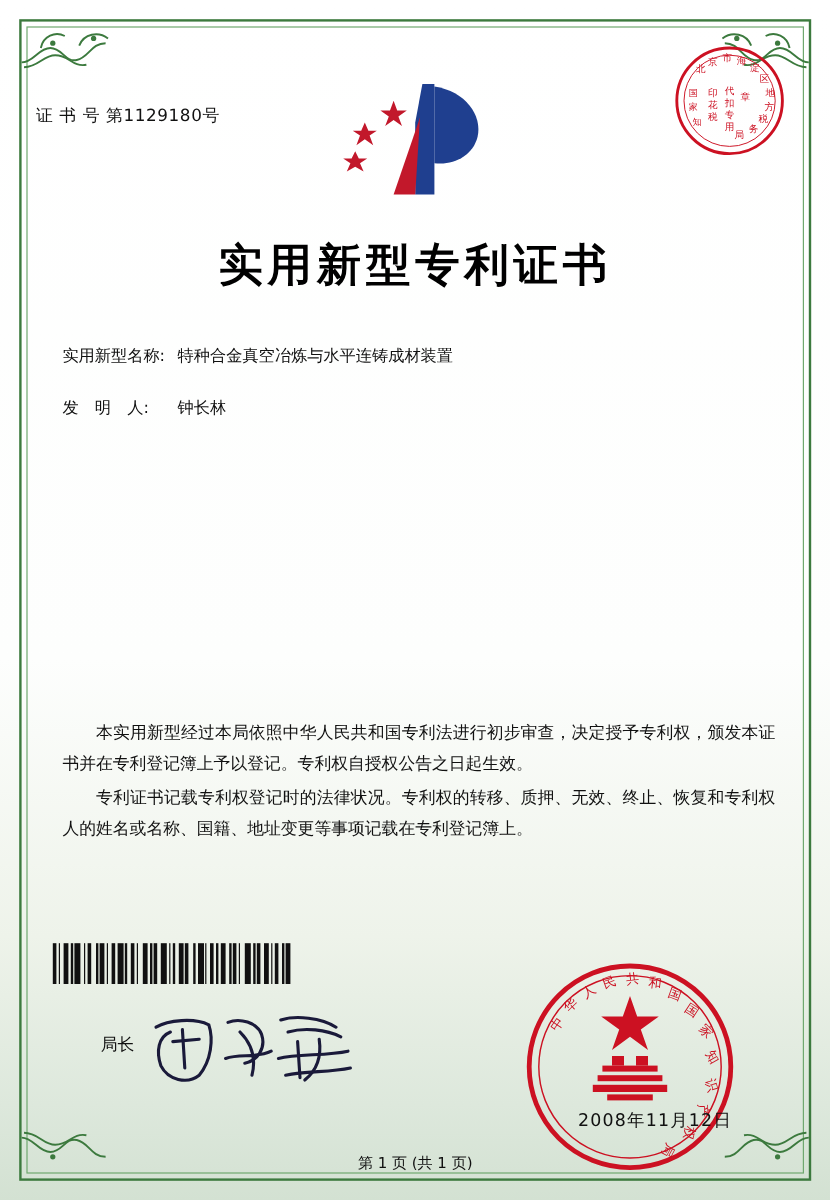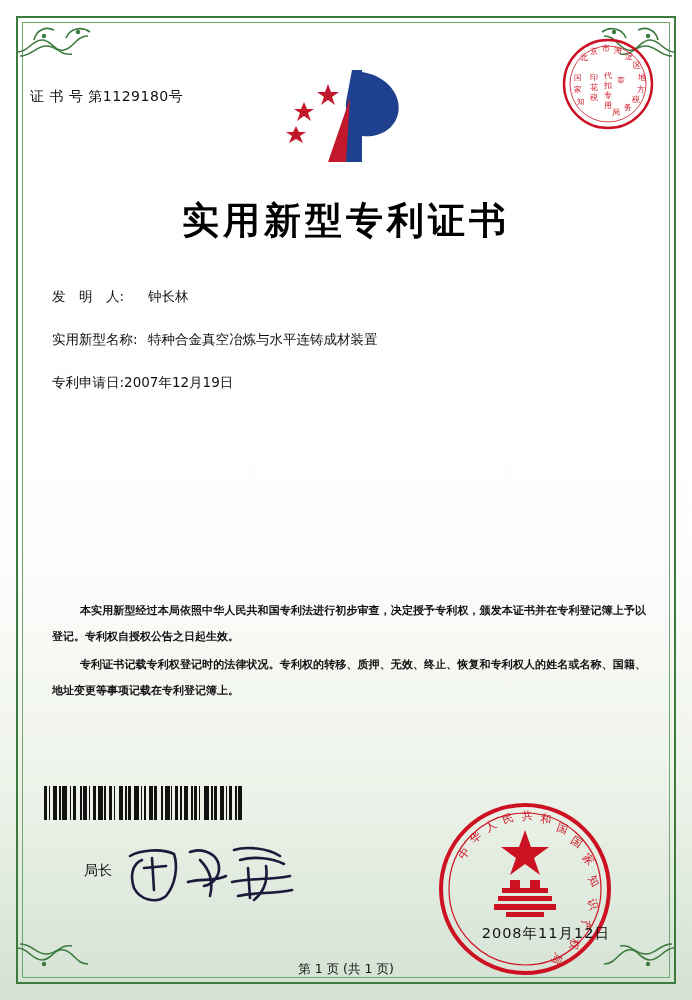--- a/index.html
+++ b/index.html
@@ -102,25 +102,24 @@
   .field .value {
     display: inline-block;
   }
   .field.name-field .label { width: 96px; }
 
   .body-text {
     position: absolute;
     left: 52px;
     right: 46px;
     top: 598px;
-    font-size: 11px;
+    font-size: 14px;
     line-height: 26px;
     color: #111;
     text-align: justify;
-    font-weight: bold;
   }
   .body-text p {
     margin: 0 0 2px 0;
     text-indent: 28px;
   }
 
   
   .barcode {
     position: absolute;
     left: 44px;
@@ -276,27 +275,24 @@
           <text x="14" y="56">家</text>
           <text x="17" y="68">知</text>
       </g>
     </svg>
   </div>
 
   <div class="title">实用新型专利证书</div>
 
   <div class="fields">
     <div class="field name-field">
-      <span class="label">发　明　人:</span><span class="value">钟长林</span>
+      <span class="label">实用新型名称:</span><span class="value">特种合金真空冶炼与水平连铸成材装置</span>
     </div>
     <div class="field name-field">
-      <span class="label">实用新型名称:</span><span class="value">特种合金真空冶炼与水平连铸成材装置</span>
-    </div>
-    <div class="field">
-      <span class="label">专利申请日:</span><span class="value">2007年12月19日</span>
+      <span class="label">发　明　人:</span><span class="value">钟长林</span>
     </div>
   </div>
 
   <div class="body-text">
     <p>本实用新型经过本局依照中华人民共和国专利法进行初步审查，决定授予专利权，颁发本证书并在专利登记簿上予以登记。专利权自授权公告之日起生效。</p>
     <p>专利证书记载专利权登记时的法律状况。专利权的转移、质押、无效、终止、恢复和专利权人的姓名或名称、国籍、地址变更等事项记载在专利登记簿上。</p>
   </div>
 
   <div class="barcode">
     <i style="width:3px"></i>

